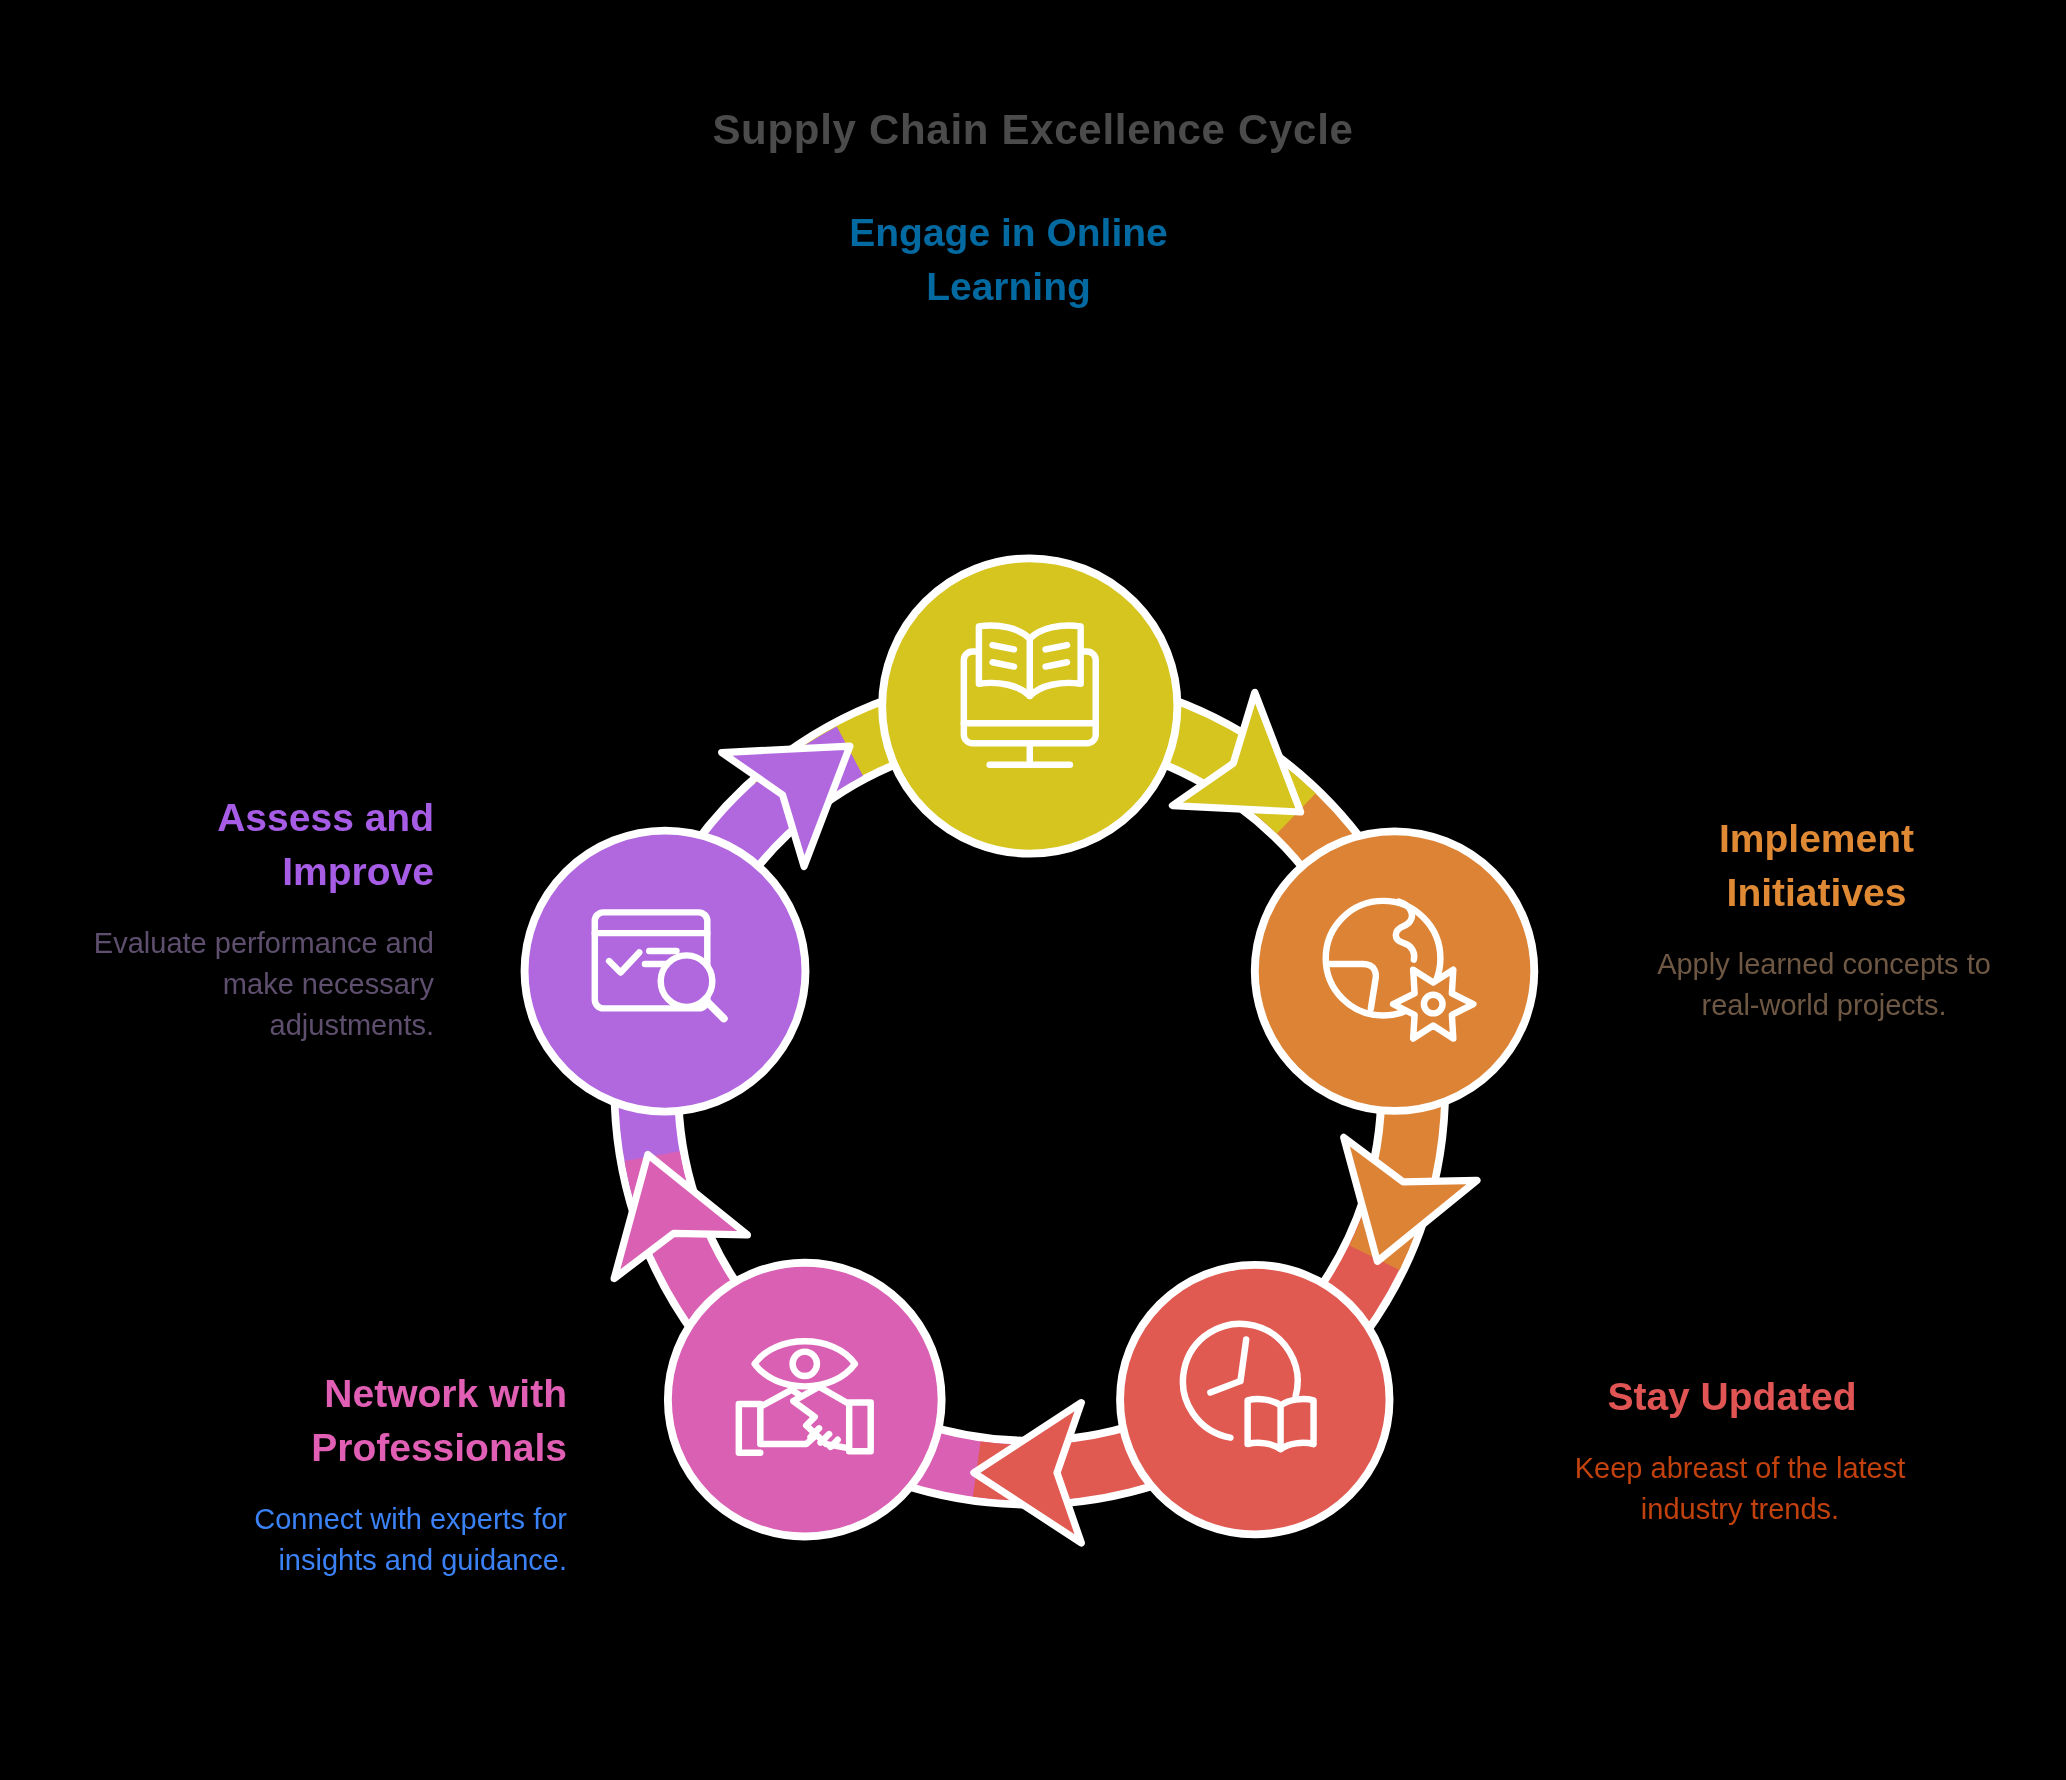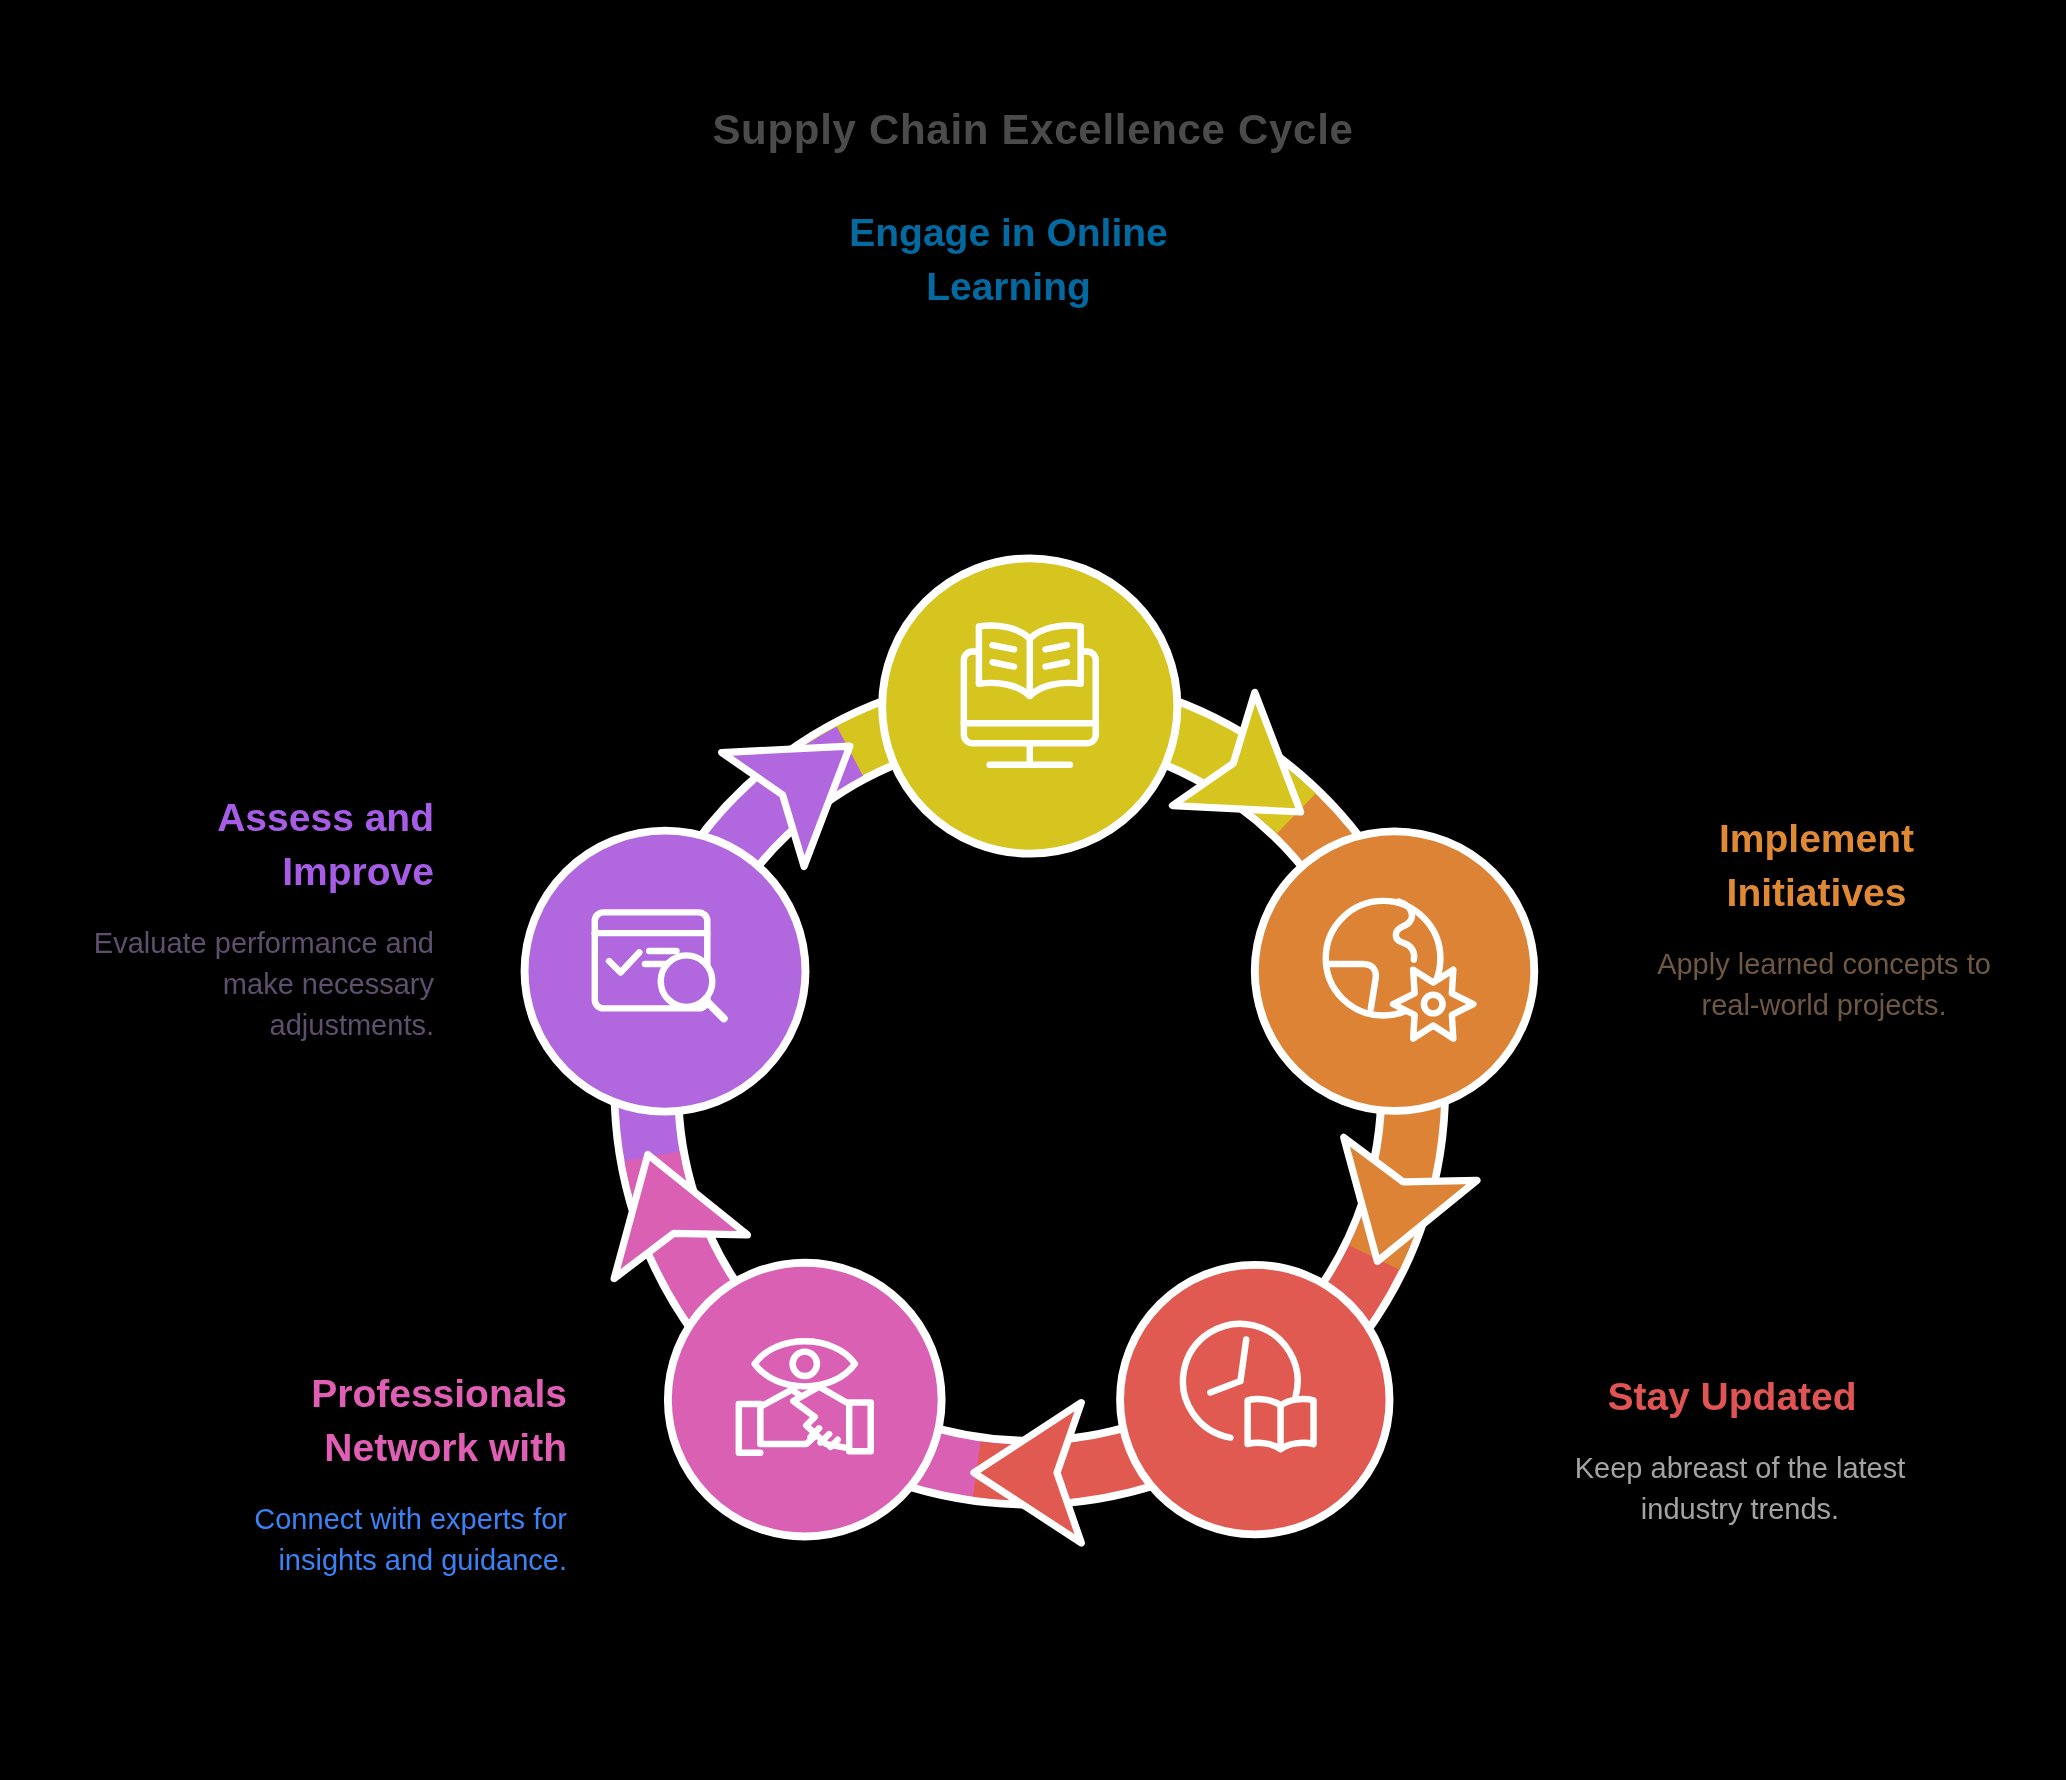--- a/index.html
+++ b/index.html
@@ -12,21 +12,21 @@
   .step-block{position:absolute;}
   .step-heading{font-size:39px;font-weight:700;line-height:54px;}
   .step-desc{font-size:29px;line-height:41px;margin-top:24.4px;font-weight:400;}
   .line{display:block;white-space:nowrap;}
   .align-c{text-align:center;}
   .align-l{text-align:center;}
   .align-r{text-align:right;}
   
   .step-0 .step-heading{color:#0369a1;} .step-0 .step-desc{color:#67643a;}
   .step-1 .step-heading{color:#df8935;} .step-1 .step-desc{color:#6e5844;margin-left:15px;}
-  .step-2 .step-heading{color:#e05454;} .step-2 .step-desc{color:#a3a3a3;margin-left:16px;}
+  .step-2 .step-heading{color:#e05454;} .step-2 .step-desc{color:#c2410c;margin-left:16px;}
   .step-3 .step-heading{color:#e05fb5;} .step-3 .step-desc{color:#3b82f6;}
   .step-4 .step-heading{color:#a75ce5;} .step-4 .step-desc{color:#5f4f6e;}
   .blk-yellow{left:722px;width:573px;top:206px;}
   .blk-orange{left:1587px;width:459px;top:812px;}
   .blk-red{left:1481px;width:502px;top:1370px;}
   .blk-pink{right:1499px;width:545px;top:1367px;}
   .blk-purple{right:1632px;width:545px;top:791px;}
 </style>
 </head>
 <body>
@@ -145,22 +145,22 @@
       <span class="line">Stay Updated</span>
     </div>
     <div class="step-desc">
       <span class="line">Keep abreast of the latest</span>
       <span class="line">industry trends.</span>
     </div>
   </div>
 
   <div class="step-block step-3 blk-pink align-r">
     <div class="step-heading">
+      <span class="line">Network with</span>
       <span class="line">Professionals</span>
-      <span class="line">Network with</span>
     </div>
     <div class="step-desc">
       <span class="line">Connect with experts for</span>
       <span class="line">insights and guidance.</span>
     </div>
   </div>
 
   <div class="step-block step-4 blk-purple align-r">
     <div class="step-heading">
       <span class="line">Assess and</span>

